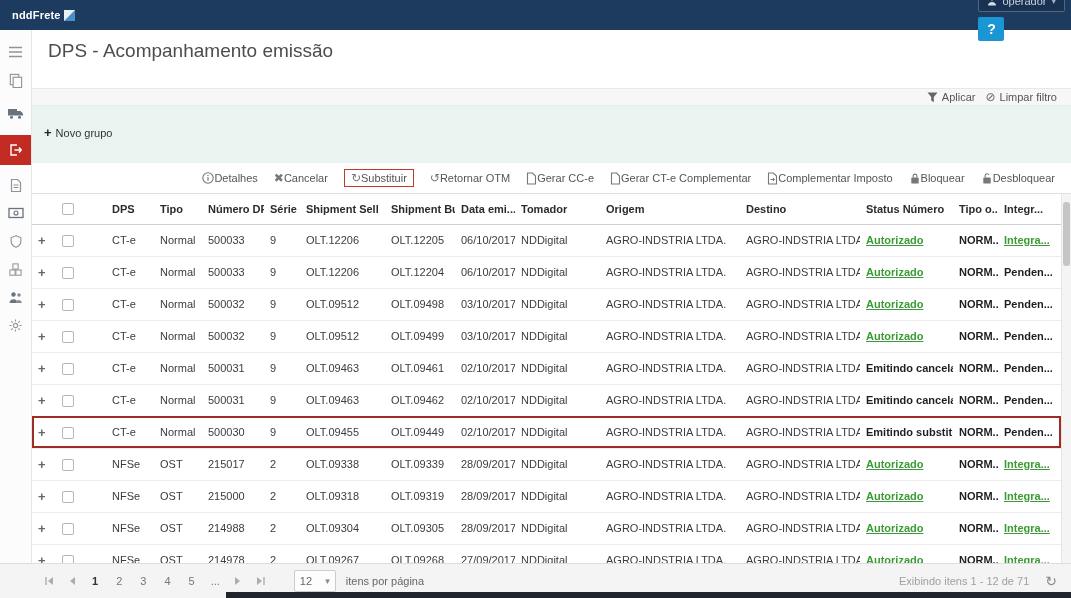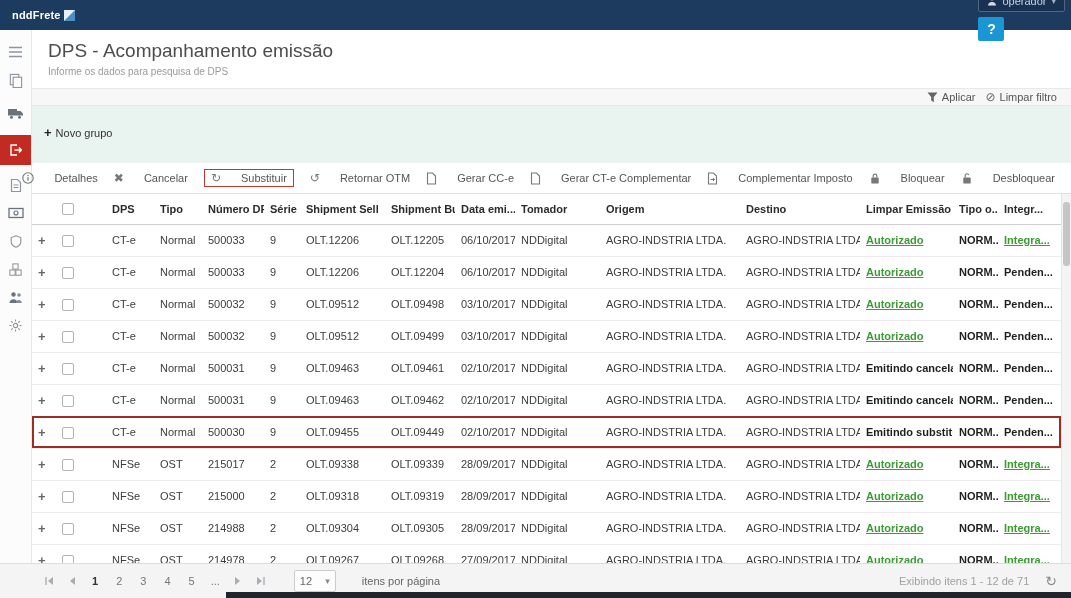--- a/index.html
+++ b/index.html
@@ -33,21 +33,21 @@
   .filters-label { font-size:11px; color:#444;margin-top:36px; }
   .filters-actions { display:flex; align-items:center; gap:10px; }
   .flink { display:flex; align-items:center; gap:4px; color:#555; font-size:11px; cursor:pointer; }
   .flink .ic-char { font-size:12px; color:#666; line-height:1; }
   .filter-panel { height:57px; background:#e9f4f0; padding:20px 0 0 12px; }
   .new-group { display:inline-flex; align-items:center; gap:4px; color:#333; font-size:11px; cursor:pointer; }
   .plus { font-weight:700; font-size:13px; color:#222; line-height:1; }
 
   
   .toolbar { height:30px; display:flex; align-items:center; justify-content:flex-end; gap:16px; padding-right:16px; background:#fff; }
-  .action { display:flex; align-items:center; gap:20px; color:#555; font-size:11px; cursor:pointer; white-space:nowrap;text-align:center; }
+  .action { display:flex; align-items:center; gap:0; color:#555; font-size:11px; cursor:pointer; white-space:nowrap;text-align:center; }
   .action .ic-char { font-size:12px; color:#777; line-height:1; }
   .action.hl { border:1px solid #c0392b; padding:2px 6px; }
 
   
   .table-wrap { position:relative; height:370px; overflow:hidden; border-top:1px solid #e0e0e0; }
   table { border-collapse:collapse; table-layout:fixed; width:calc(100% - 10px); }
   th { font-size:11px; font-weight:700; color:#2b2b2b; text-align:left; padding:0 6px; height:30px; border-bottom:1px solid #cfcfcf; white-space:nowrap; overflow:hidden; }
   td { font-size:11px; color:#3c3c3c; padding:0 6px; height:32px; border-bottom:1px solid #ececec; white-space:nowrap; overflow:hidden; }
   tr.highlighted { outline:2px solid #9e2b25; outline-offset:-2px; }
   .txt-green { color:#3c9b35; font-weight:700;text-decoration:underline; }
@@ -58,21 +58,21 @@
   .vscroll .thumb { position:absolute; top:8px; left:1px; width:7px; height:64px; background:#c5c5c5; border-radius:3px; }
 
   
   .footer { height:35px; background:#f4f4f4; border-top:1px solid #ddd; display:flex; align-items:center; padding:0 14px 0 44px; position:relative; z-index:1; }
   .pager { display:flex; align-items:center; gap:14px; }
   .pg-btn { display:flex; align-items:center; cursor:pointer; }
   .pg-num { color:#777; font-size:11px; cursor:pointer; padding:0 2px; }
   .pg-num.current { color:#333; font-weight:700; }
   .pg-ellipsis { color:#777; font-size:11px; }
   .page-size { display:flex; align-items:center; justify-content:space-between; width:42px; height:22px; border:1px solid #ccc; border-radius:2px; background:#fdfdfd; color:#666; padding:0 5px; margin-left:28px; cursor:pointer; }
-  .per-page { color:#666; margin-left:26px; }
+  .per-page { color:#666; margin-left:10px; }
   .range { margin-left:auto; color:#a0a0a0; }
   .refresh { margin-left:16px; color:#8a8a8a; font-size:14px; cursor:pointer; line-height:1; }
 
   .taskbar-strip { position:absolute; left:226px; right:0; bottom:0; height:6px; background:#20242b; z-index:5; }
 </style>
 </head>
 <body>
 
 <header class="topbar">
   <div class="brand">
@@ -159,21 +159,20 @@
       <svg width="15" height="15" viewBox="0 0 16 16">
         <circle cx="8" cy="8" r="2.3" fill="none" stroke="#8e959d" stroke-width="1.2"></circle>
         <path d="M8 1.5v2.2M8 12.3v2.2M1.5 8h2.2M12.3 8h2.2M3.4 3.4L5 5M11 11l1.6 1.6M12.6 3.4L11 5M5 11l-1.6 1.6" stroke="#8e959d" stroke-width="1.2"></path>
       </svg>
     </div>
   </nav>
 
   <div class="main">
     <div class="page-header">
       <div class="page-title">DPS - Acompanhamento emissão</div>
-      <div class="page-subtitle">Informe os dados para pesquisa de DPS</div>
     </div>
 
     <div class="filters-bar">
       <span class="filters-label">Filtros</span>
       <span class="filters-actions">
         <span class="flink">
           <svg width="11" height="11" viewBox="0 0 11 11">
             <path d="M0.5 0.5h10L6.8 5v5.3L4.2 8.4V5z" fill="#666"></path>
           </svg>
           <span>Aplicar</span>
@@ -274,21 +273,21 @@
             <th>DPS</th>
             <th>Tipo</th>
             <th>Número DPS</th>
             <th>Série ...</th>
             <th>Shipment Sell</th>
             <th>Shipment Buy</th>
             <th>Data emi...</th>
             <th>Tomador</th>
             <th>Origem</th>
             <th>Destino</th>
-            <th>Limpar Emissão</th>
+            <th>Status Número</th>
             <th>Tipo o...</th>
             <th>Integr...</th>
           </tr>
         </thead>
         <tbody>
   <tr>
     <td><span class="expand">+</span></td>
     <td><span class="checkbox"></span></td>
     <td>CT-e</td>
     <td>Normal</td>

